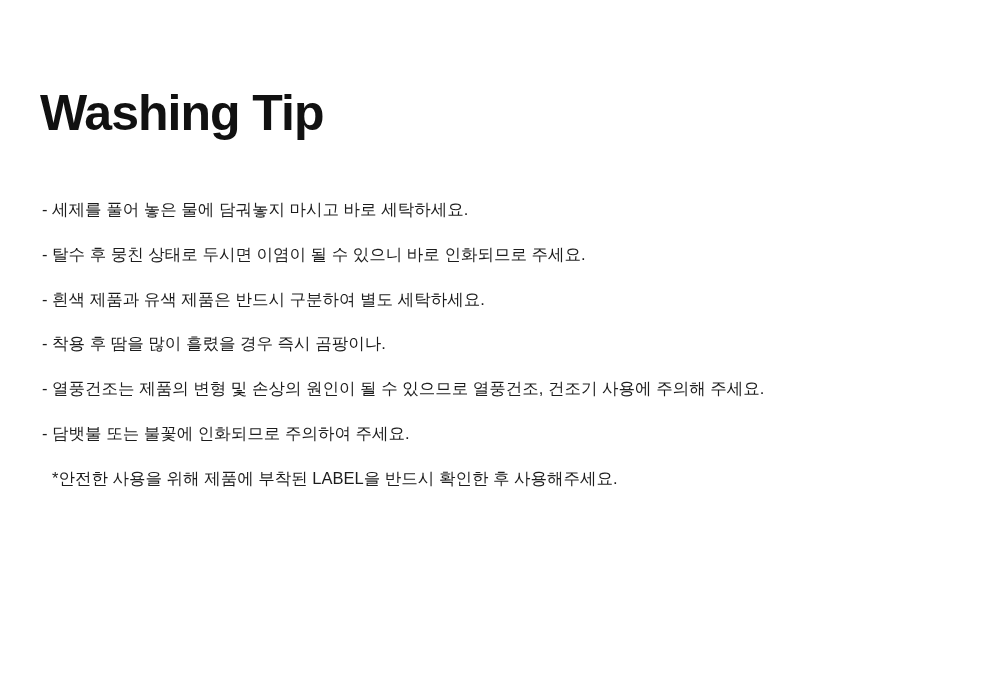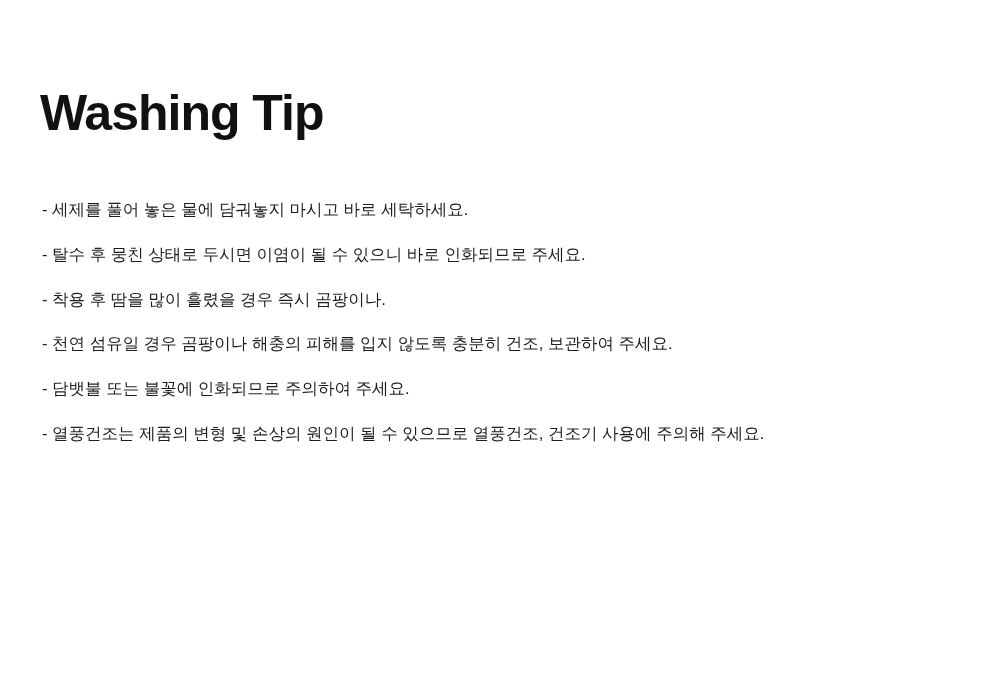--- a/index.html
+++ b/index.html
@@ -51,19 +51,20 @@
 </head>
 <body>
 
 <div class="page">
 
   <h1 class="title">Washing Tip</h1>
 
   <div class="tips">
     <div class="tip-line">- 세제를 풀어 놓은 물에 담궈놓지 마시고 바로 세탁하세요.</div>
     <div class="tip-line">- 탈수 후 뭉친 상태로 두시면 이염이 될 수 있으니 바로 인화되므로 주세요.</div>
+    <div class="tip-line">- 흰색 제품과 유색 제품은 반드시 구분하여 별도 세탁하세요.</div>
     <div class="tip-line">- 착용 후 땀을 많이 흘렸을 경우 즉시 곰팡이나.</div>
-    <div class="tip-line">- 천연 섬유일 경우 곰팡이나 해충의 피해를 입지 않도록 충분히 건조, 보관하여 주세요.</div>
+    <div class="tip-line">- 열풍건조는 제품의 변형 및 손상의 원인이 될 수 있으므로 열풍건조, 건조기 사용에 주의해 주세요.</div>
     <div class="tip-line">- 담뱃불 또는 불꽃에 인화되므로 주의하여 주세요.</div>
-    <div class="tip-line">- 열풍건조는 제품의 변형 및 손상의 원인이 될 수 있으므로 열풍건조, 건조기 사용에 주의해 주세요.</div>
+    <div class="tip-line note">*안전한 사용을 위해 제품에 부착된 LABEL을 반드시 확인한 후 사용해주세요.</div>
   </div>
 
 </div>
 
 </body></html>

